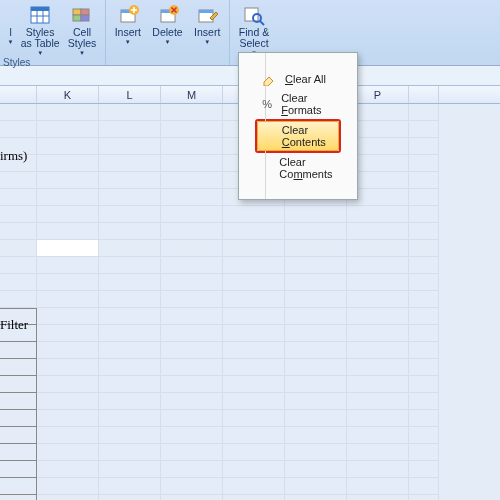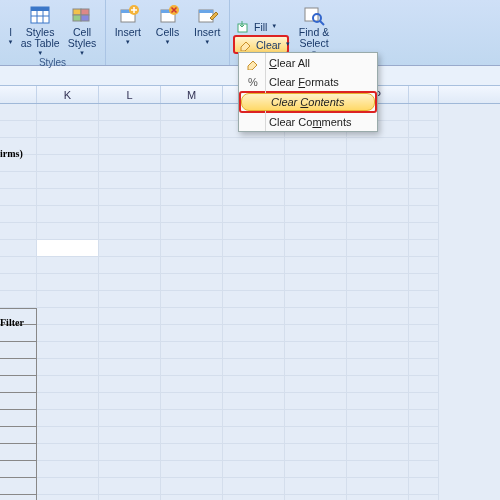--- a/index.html
+++ b/index.html
@@ -1,45 +1,45 @@
 <!DOCTYPE html>
 <html><head>
 <meta charset="utf-8">
 <style>
 * { box-sizing: border-box; margin: 0; padding: 0; font-family: "Segoe UI", Tahoma, sans-serif; }
 body { width: 500px; height: 500px; overflow: hidden; background: #e4ecf7; position: relative; }
 
 .ribbon { background: linear-gradient(#cfe0f7,#c0d8f0); height: 66px; display: flex; border-bottom: 1px solid #9ac; position: relative;}
 .group { border-right: 1px solid #aac4e4; display:flex; flex-direction:column; justify-content:space-between; padding:2px 3px 0 3px;}
 .group-body { display:flex; gap:2px; }
-.group-label { font-size:10px; color:#3a5a8a; text-align:center; padding:1px 0 2px 0; }
+.group-label { font-size:10px; color:#3a5a8a; text-align:left; padding:1px 0 2px 0; }
 .big-btn { width:42px; display:flex; flex-direction:column; align-items:center; font-size:10.5px; color:#1a3a6a; padding-top:2px; gap:1px; cursor:pointer; line-height:1.05;}
 .big-btn .ic { width:22px; height:22px; }
 .tri { font-size:7px; color:#1a3a6a; margin-top:-1px;}
 
 .editing-col { display:flex; flex-direction:column; gap:1px; padding-top:2px;}
 .mini { display:flex; align-items:center; gap:4px; font-size:10.5px; color:#1a3a6a; padding:1px 4px; cursor:pointer;}
 .mini .tri { margin-left:1px;}
 .clear-btn { border:2.5px solid #d22; border-radius:3px; background:linear-gradient(#fff3d0,#ffd870);}
 
 .formula-bar { height:20px; background:#e9f1fb; border-bottom:1px solid #a8c0de;}
 
 .col-headers { display:flex; height:18px; background:linear-gradient(#f2f7ff,#e0eaf7); border-bottom:1px solid #9fb8d8;}
 .col-h { width:62px; border-right:1px solid #c4d4ea; font-size:11px; color:#335; text-align:center; line-height:18px;}
 
 .grid { position:relative; }
 .row { display:flex; height:17px; }
 .cell { width:62px; border-right:1px solid #d4deec; border-bottom:1px solid #d4deec; font-size:11px; padding-left:2px; color:#000; background:#e4ecf7; overflow:hidden; white-space:nowrap;}
 .whitecell { background:#fff;}
-.text-over { position:absolute; font-size:10px; font-family: "Times New Roman", serif; font-weight:bold; pointer-events:none;}
-
-.menu { position:absolute; top:52px; left:238px; width:140px; background:#fafafa; border:1px solid #9aa; box-shadow:2px 3px 6px rgba(0,0,0,0.25); padding:0; z-index:10;}
+.text-over { position:absolute; font-size:13px; font-family: "Times New Roman", serif; font-weight:normal; pointer-events:none;}
+
+.menu { position:absolute; top:52px; left:238px; width:120px; background:#fafafa; border:1px solid #9aa; box-shadow:2px 3px 6px rgba(0,0,0,0.25); padding:16px; z-index:10;}
 .menu-item { display:flex; align-items:center; font-size:11px; color:#222; padding:3px 5px; cursor:pointer; gap:7px; position:relative;}
 .menu-item .mic { width:18px; display:flex; justify-content:center; }
-.menu-hl { background:linear-gradient(#fff2c8,#ffd968); border:1px solid #e6b030; border-radius:8px; padding:2px 4px;font-style:italic;}
+.menu-hl { background:linear-gradient(#fff2c8,#ffd968); border:1px solid #e6b030; border-radius:2px; padding:2px 4px;}
 .menu-red { border:2.5px solid #d22; border-radius:3px;}
 .menu-sep-left { position:absolute; left:26px; top:0; bottom:0; width:1px; background:#d8d8d8;}
 .menu u { text-decoration: underline; }
 
 svg { display:block; }
 </style>
 </head>
 <body>
 
 <div class="ribbon">
@@ -96,61 +96,39 @@
       </div>
       <div class="big-btn">
         <div class="ic">
           <svg width="22" height="22">
               <rect x="4" y="6" width="14" height="12" fill="#fff" stroke="#888"></rect>
               <rect x="4" y="6" width="14" height="3" fill="#6aa6e8"></rect>
               <circle cx="17" cy="6" r="5" fill="#f4b33a"></circle>
               <path d="M14.5 3.5 l5 5 M19.5 3.5 l-5 5" stroke="#c33" stroke-width="1.5"></path>
             </svg>
         </div>
-        <span>Cells</span>
+        <span>Delete</span>
         <span class="tri">▾</span>
       </div>
       <div class="big-btn">
         <div class="ic">
           <svg width="22" height="22">
               <rect x="3" y="6" width="14" height="12" fill="#fff" stroke="#888"></rect>
               <rect x="3" y="6" width="14" height="3" fill="#6aa6e8"></rect>
               <path d="M14 14 l6 -6 l2 2 l-6 6 z" fill="#e8b34a" stroke="#a57a20"></path>
             </svg>
         </div>
         <span>Insert</span>
         <span class="tri">▾</span>
       </div>
     </div>
   </div>
 
   <div class="group" style="flex:1;border-right:none">
     <div class="group-body" style="gap:4px">
-      <div class="editing-col" style="width:56px">
-        <div class="mini" style="visibility:hidden">x</div>
-        <div class="mini">
-          <span>
-              <svg width="13" height="13">
-                <rect x="1" y="4" width="9" height="8" fill="#fff" stroke="#4a7"></rect>
-                <path d="M5 1 v6 M3 5 l2 2 l2 -2" stroke="#4a7" fill="none"></path>
-              </svg>
-            </span>
-          <span>Fill</span>
-          <span class="tri">▾</span>
-        </div>
-        <div class="mini clear-btn">
-          <span>
-              <svg width="13" height="13">
-                <path d="M2 9 l5 -5 l4 4 l-5 5 l-4 0 z" fill="#ffe8b0" stroke="#c8902a"></path>
-              </svg>
-            </span>
-          <span>Clear</span>
-          <span class="tri">▾</span>
-        </div>
-      </div>
       <div class="big-btn">
         <div class="ic">
           <svg width="22" height="22">
               <rect x="2" y="4" width="13" height="13" fill="#fff" stroke="#888"></rect>
               <circle cx="14" cy="14" r="4" fill="none" stroke="#36c" stroke-width="2"></circle>
               <line x1="17" y1="17" x2="21" y2="21" stroke="#36c" stroke-width="2"></line>
             </svg>
         </div>
         <span style="text-align:center">Find &amp; Select</span>
         <span class="tri">▾</span>

